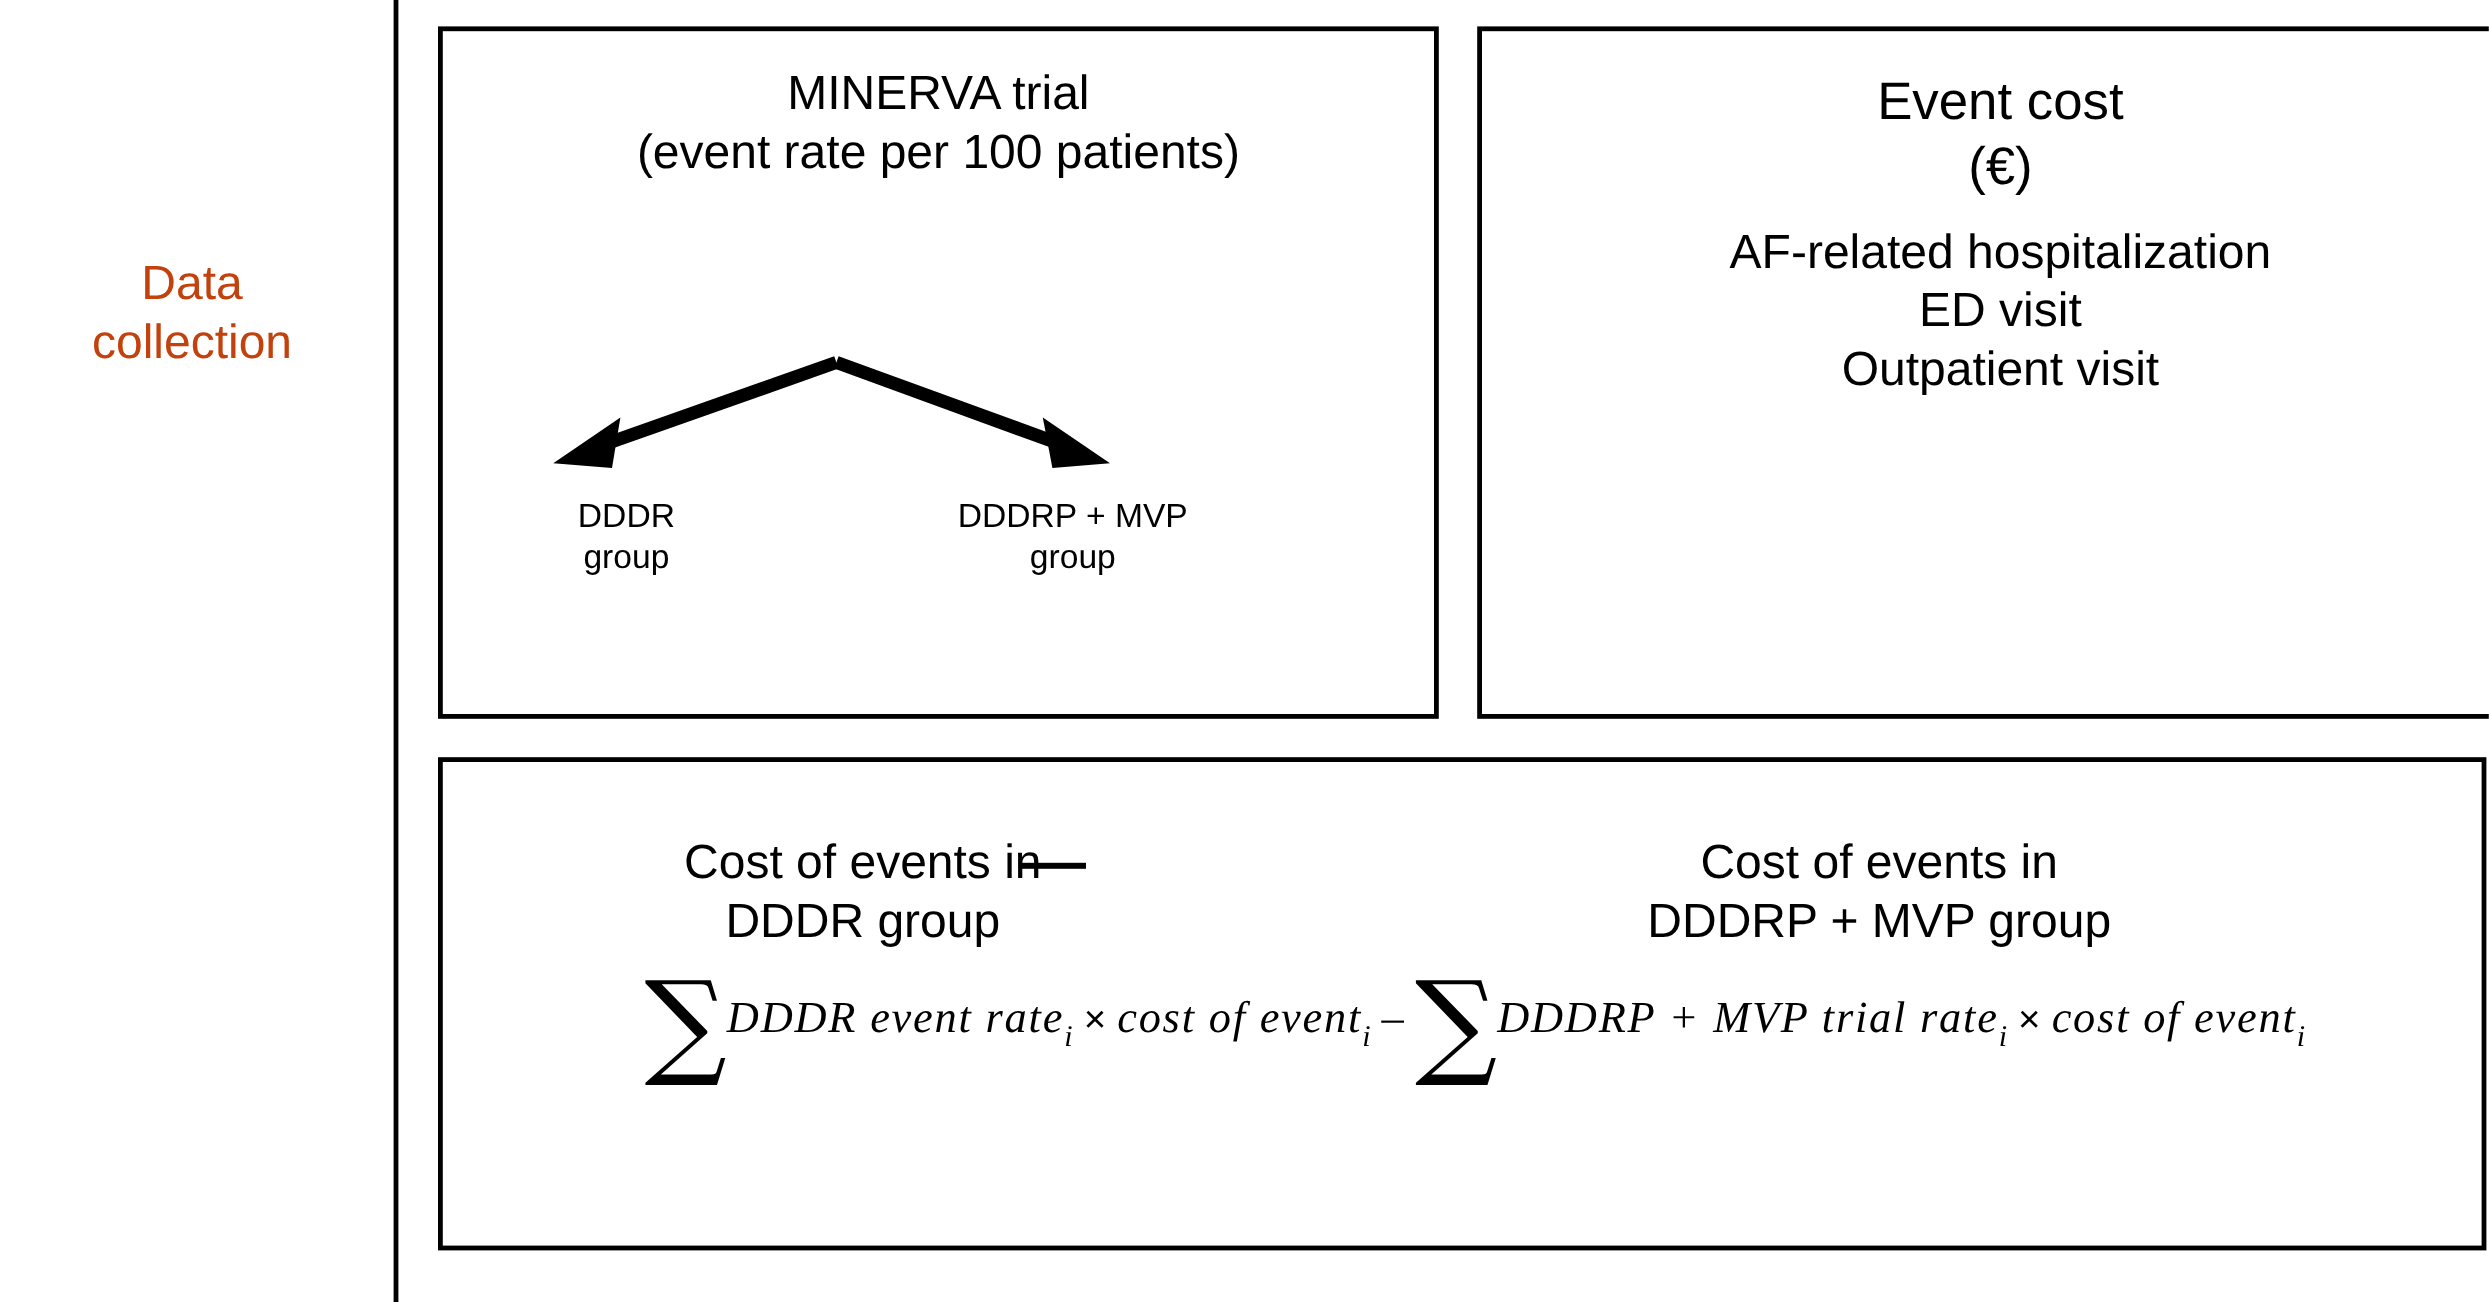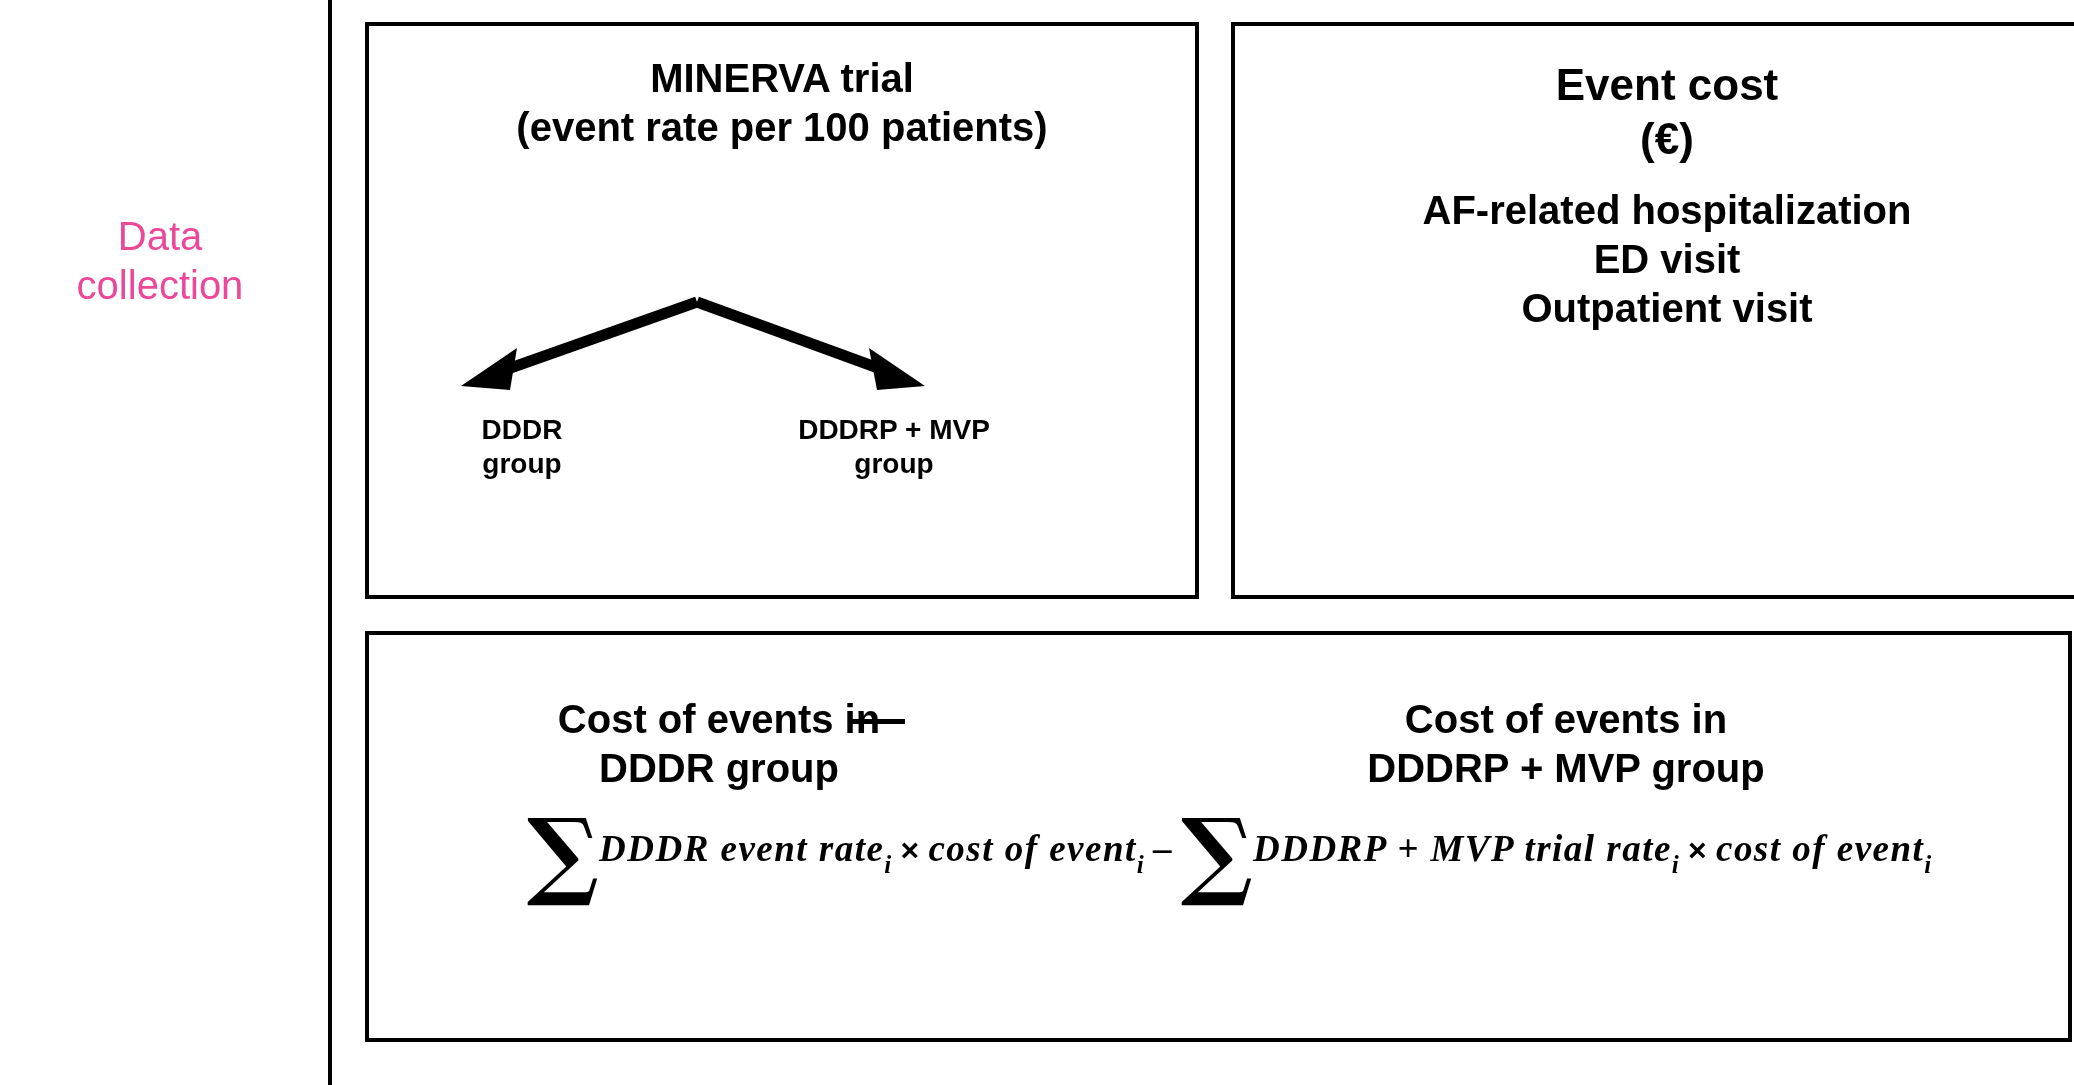--- a/index.html
+++ b/index.html
@@ -30,41 +30,40 @@
     height: 1085px;
     background: #000000;
   }
 
   
   .stage-label {
     position: absolute;
     text-align: center;
     font-size: 40px;
     line-height: 1.22;
-    color: #ec4899;
+    color: #c2410c;
     white-space: pre-line;
   }
   #stage-data-collection {
     left: 0px;
     top: 212px;
     width: 320px;
   }
   #stage-cost-saving {
     left: 0px;
     top: 765px;
     width: 320px;
   }
 
   
   .box {
     position: absolute;
     border: 4px solid #000000;
     background: #ffffff;
     box-sizing: border-box;
-    font-weight: bold;
   }
   #box-minerva {
     left: 365px;
     top: 22px;
     width: 834px;
     height: 577px;
   }
   #box-event-cost {
     left: 1231px;
     top: 22px;

